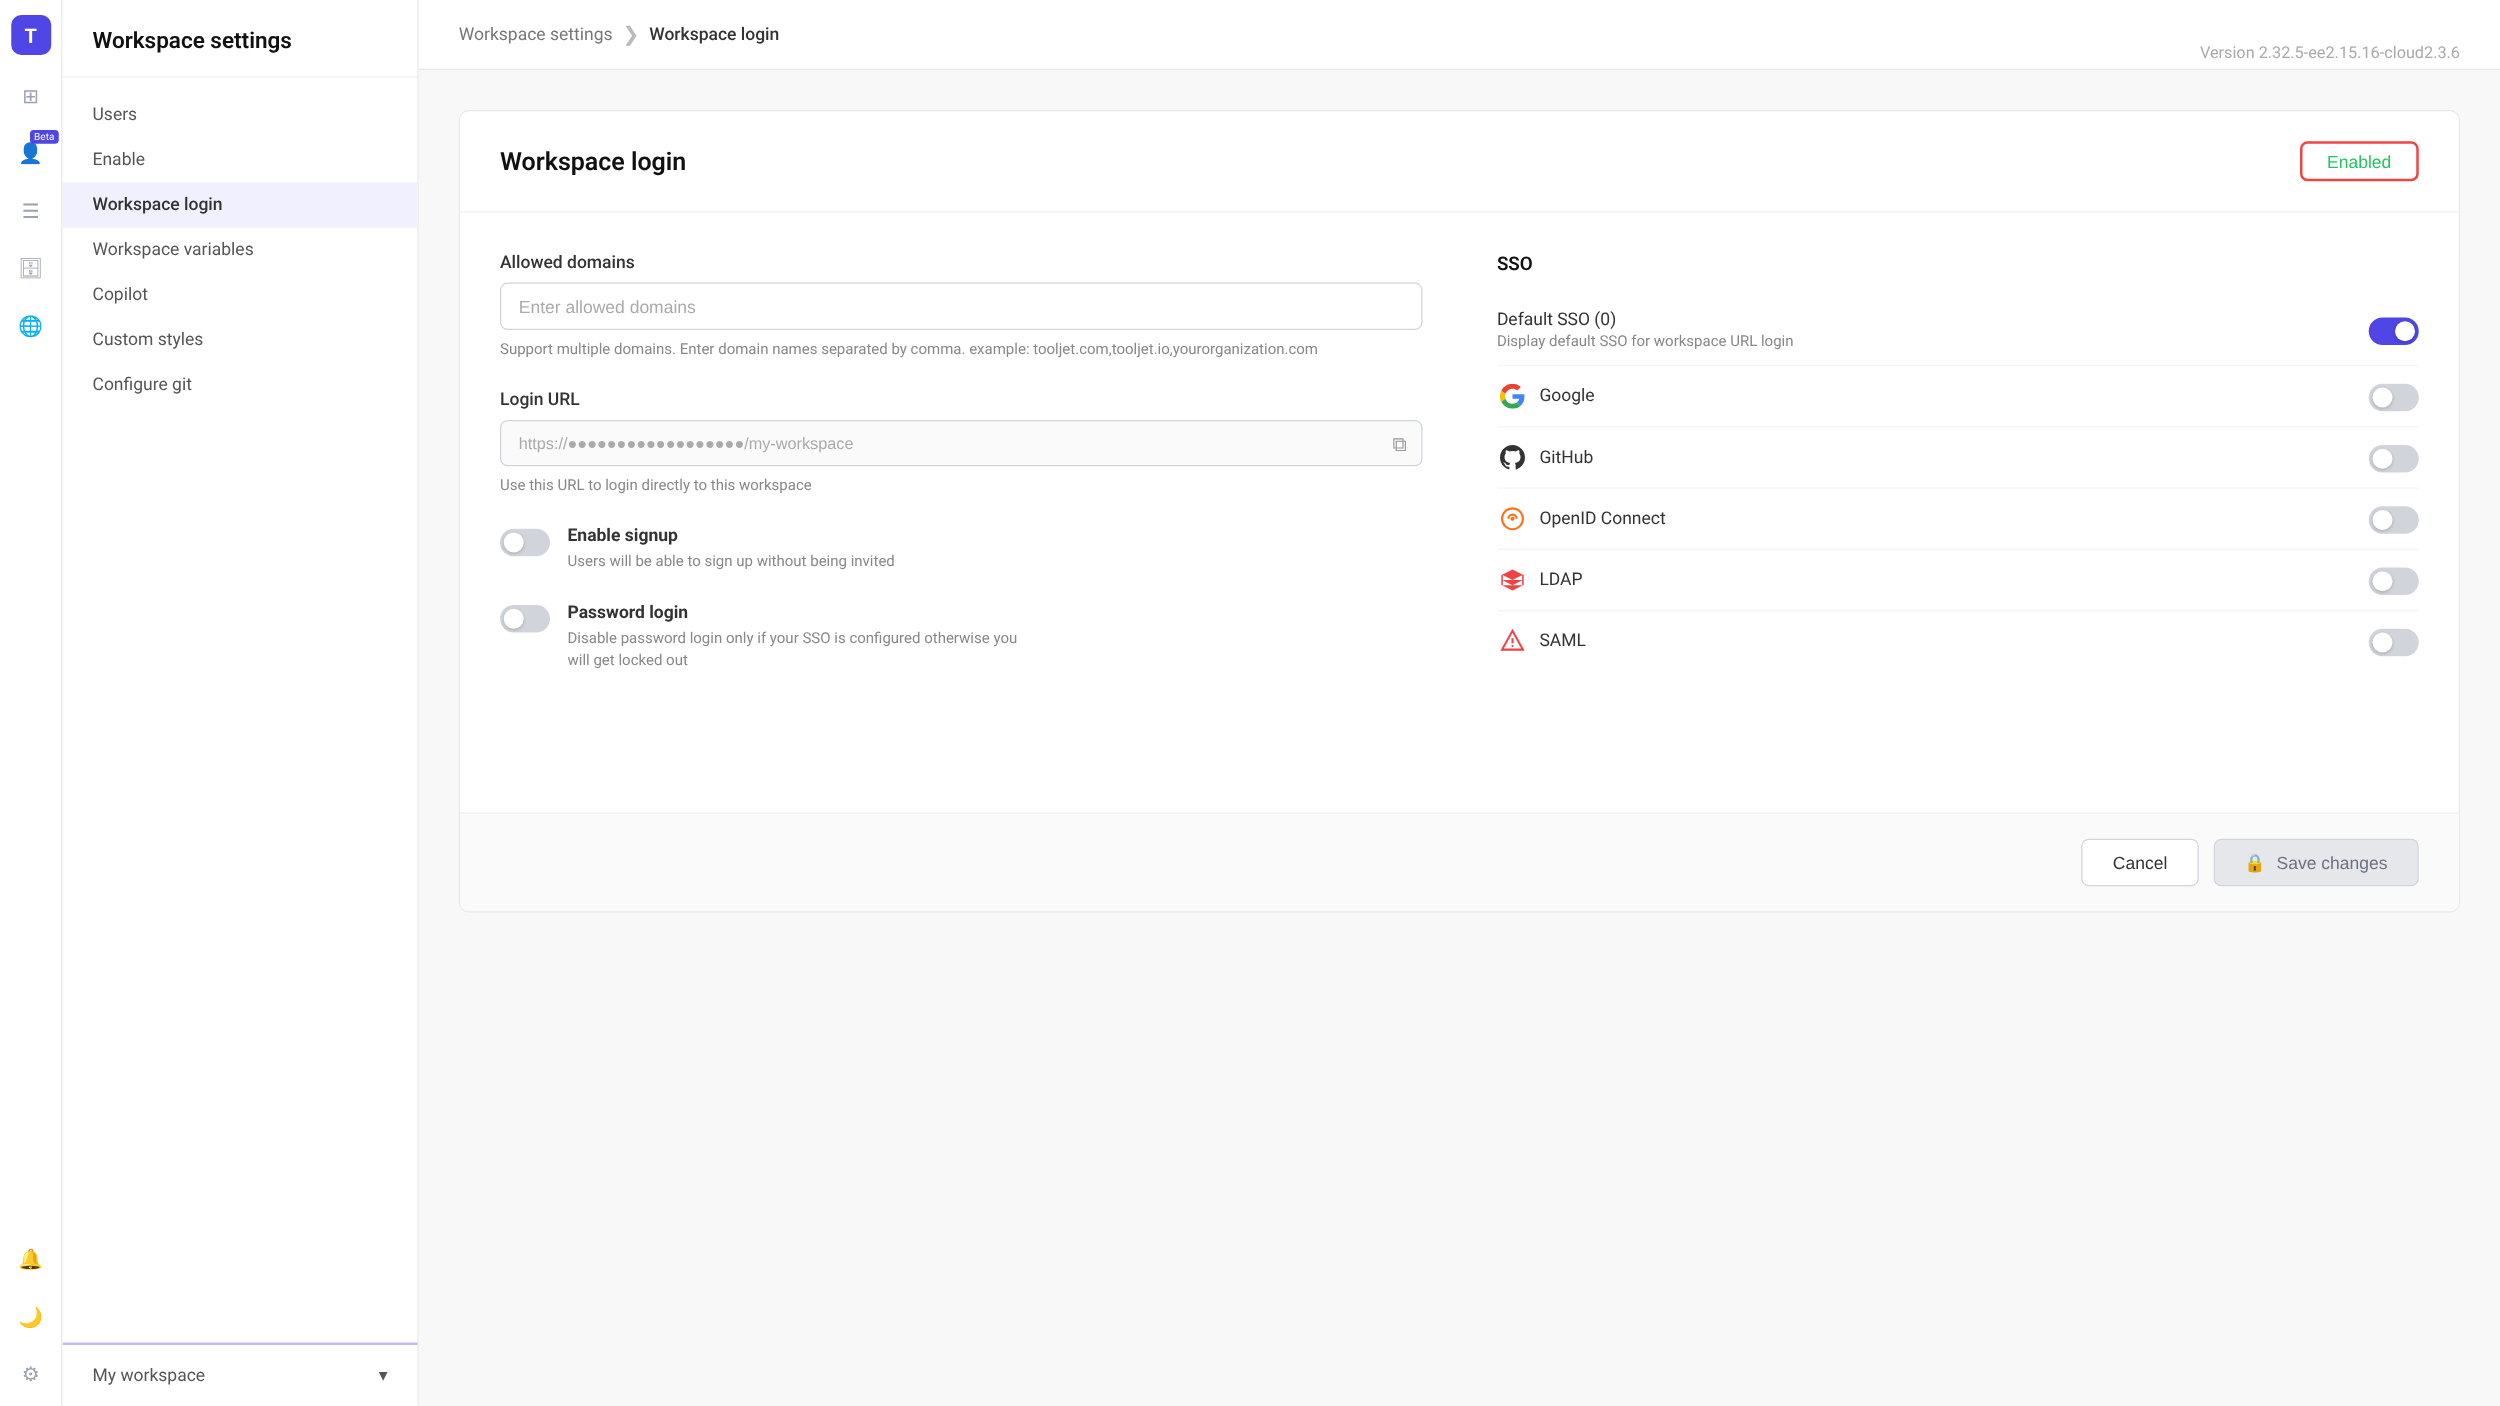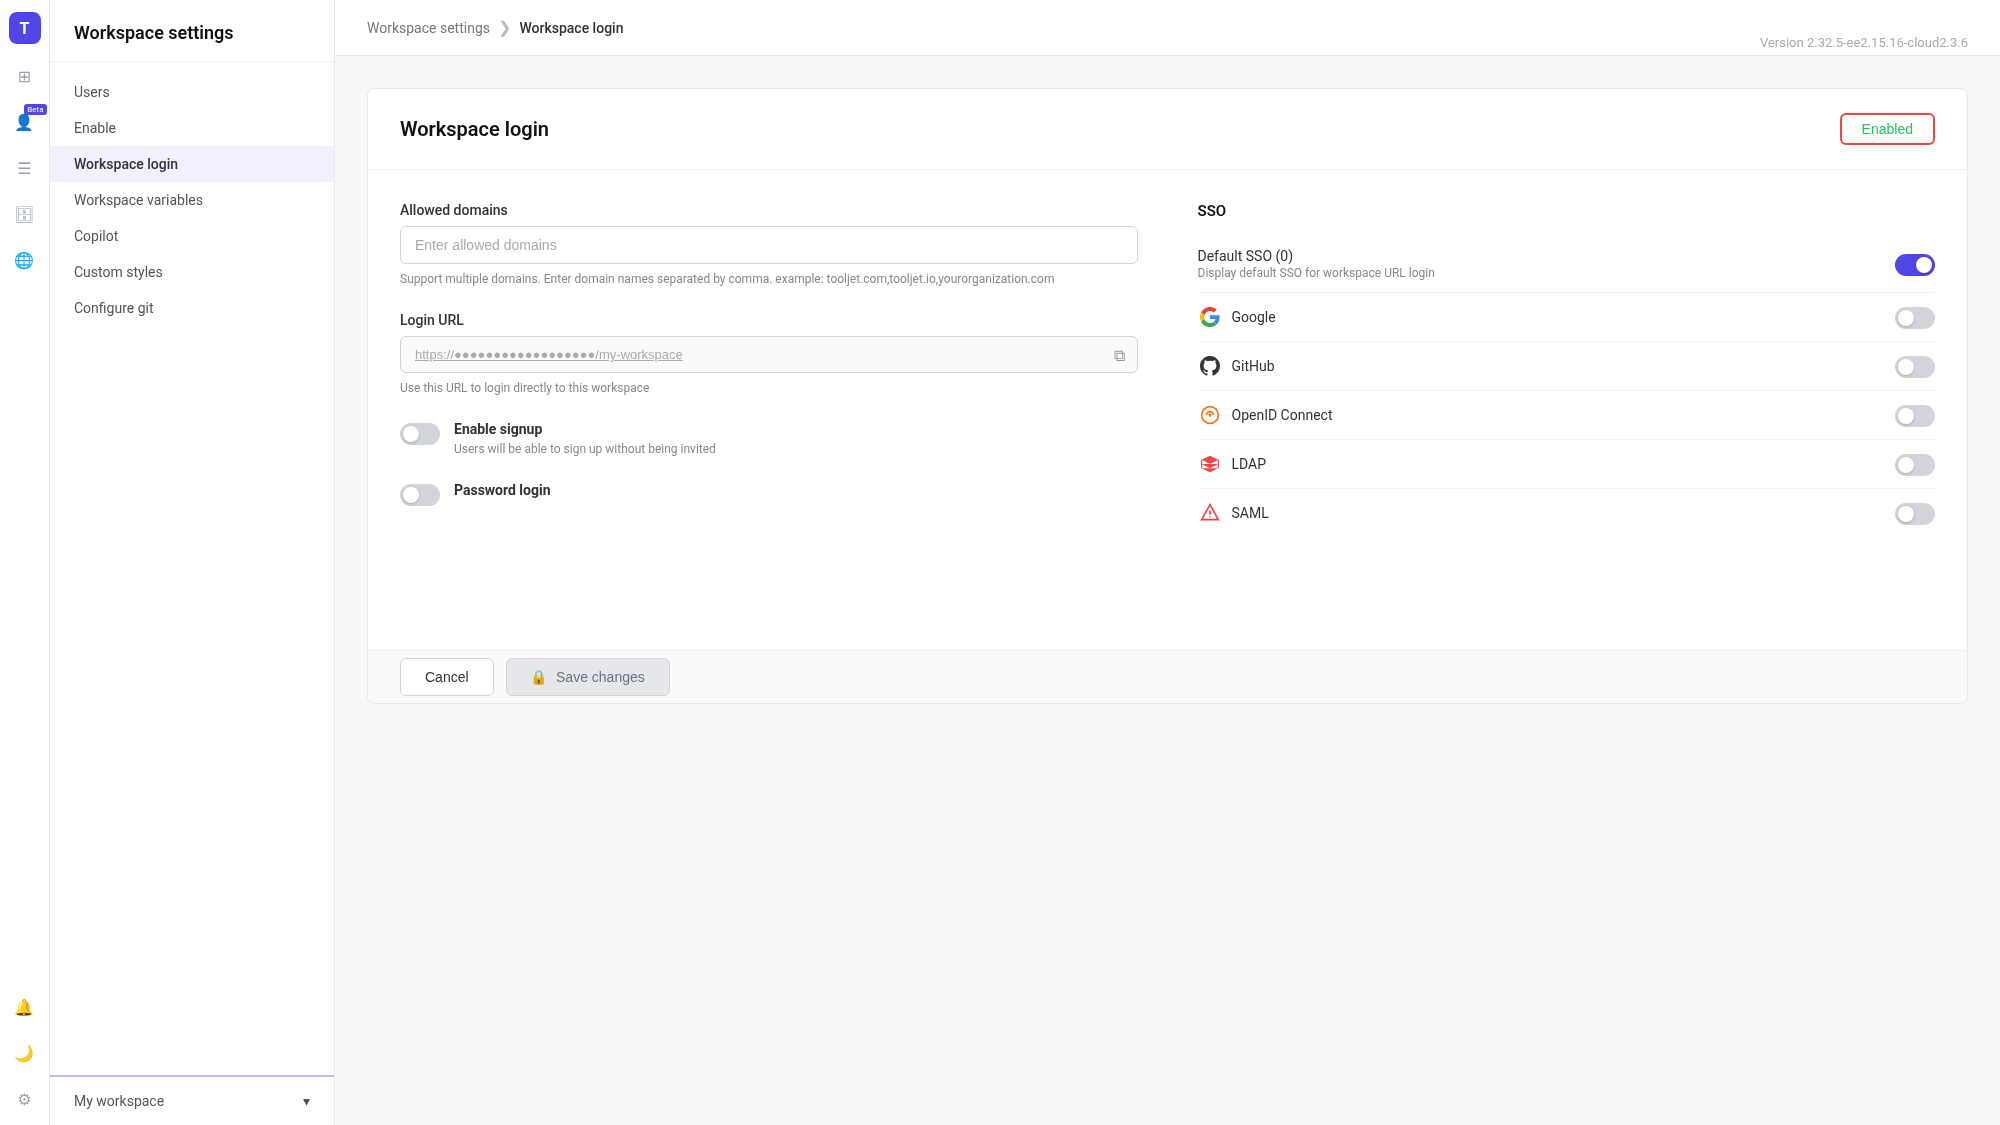--- a/index.html
+++ b/index.html
@@ -198,21 +198,20 @@
     }
     .url-input {
       width: 100%;
       padding: 10px 40px 10px 14px;
       border: 1px solid #d1d5db;
       border-radius: 6px;
       font-size: 13px;
       color: #aaa;
       background: #fafafa;
       outline: none;
-      text-decoration: underline;
     }
     .copy-icon {
       position: absolute;
       right: 12px;
       top: 50%;
       transform: translateY(-50%);
       color: #999;
       cursor: pointer;
       font-size: 16px;
     }
@@ -299,24 +298,25 @@
       height: 24px;
       display: flex;
       align-items: center;
       justify-content: center;
       font-size: 18px;
       border-radius: 4px;
     }
 
     
     .card-footer {
-      padding: 7px 32px;
+      padding: 20px 32px;
       border-top: 1px solid #f0f0f0;
       display: flex;
       align-items: center;
+      justify-content: flex-end;
       gap: 12px;
       background: #fafafa;
     }
 
     .btn-cancel {
       padding: 10px 24px;
       border: 1px solid #d1d5db;
       border-radius: 6px;
       background: #fff;
       color: #333;
@@ -417,20 +417,21 @@
             <div class="toggle-content">
               <div class="toggle-label">Enable signup</div>
               <div class="toggle-desc">Users will be able to sign up without being invited</div>
             </div>
           </div>
 
           <div class="toggle-row">
             <div class="toggle-switch"></div>
             <div class="toggle-content">
               <div class="toggle-label">Password login</div>
+              <div class="toggle-desc">Disable password login only if your SSO is configured otherwise you will get locked out</div>
             </div>
           </div>
         </div>
 
         <div>
           <div class="sso-label">SSO</div>
 
           <div class="sso-row">
             <div class="sso-row-left">
               <div>

